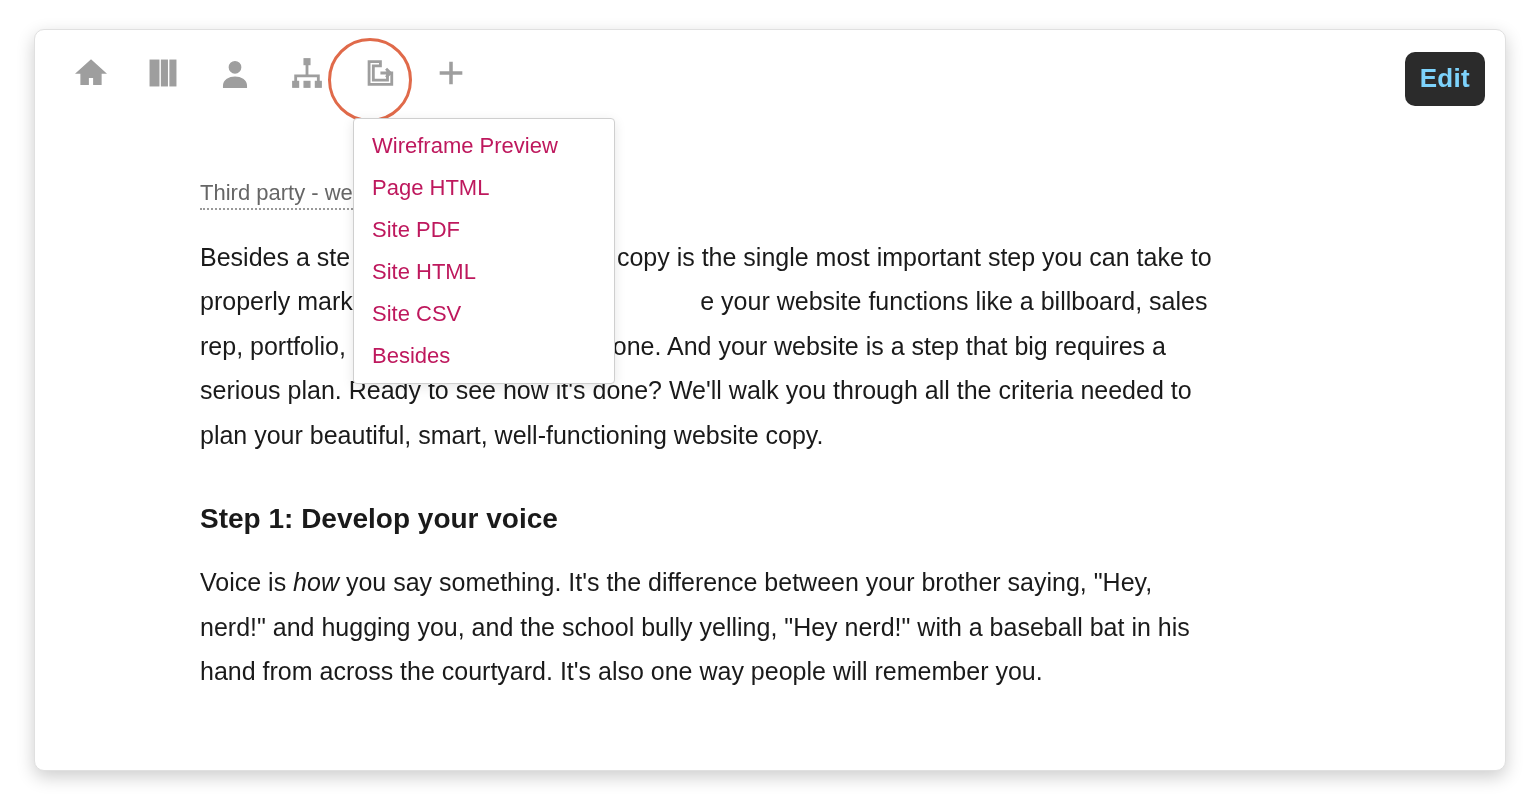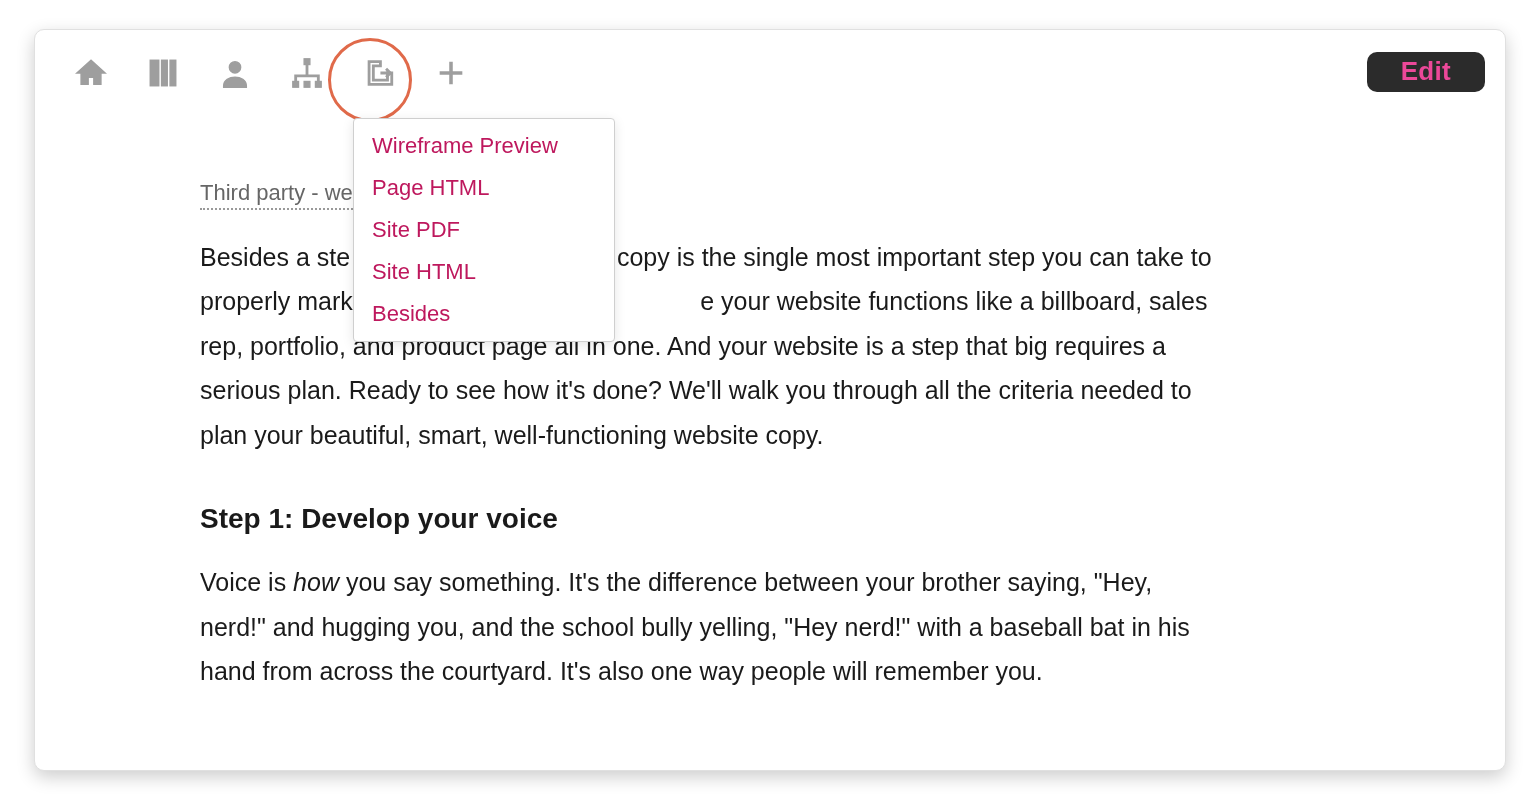--- a/index.html
+++ b/index.html
@@ -22,22 +22,22 @@
   }
   .tool-btn{
     width:72px;height:90px;
     display:flex;align-items:center;justify-content:center;
     color:#9e9e9e;
     background:transparent;border:0;cursor:pointer;
   }
   .tool-btn svg{width:34px;height:34px;fill:#9e9e9e;stroke:#9e9e9e;}
   .edit-btn{
     position:absolute;right:20px;top:22px;
-    height:40px;padding:0 34px;
-    background:#2b2b2b;color:#ec4899;border:0;border-radius:10px;
+    height:54px;padding:0 15px;
+    background:#2b2b2b;color:#7dd3fc;border:0;border-radius:10px;
     font-size:26px;font-weight:600;letter-spacing:.3px;
     cursor:pointer;
   }
   .highlight-circle{
     position:absolute;left:293px;top:8px;width:78px;height:78px;
     border:3px solid #e06a4a;border-radius:50%;
     pointer-events:none;
   }
   
   .dropdown{
@@ -145,20 +145,21 @@
       <button class="edit-btn">Edit</button>
 
       <div class="highlight-circle"></div>
     </div>
 
     <div class="dropdown">
       <div class="item">Wireframe Preview</div>
       <div class="item">Page HTML</div>
       <div class="item">Site PDF</div>
       <div class="item">Site HTML</div>
+      <div class="item">Site CSV</div>
       <div class="item">Besides</div>
     </div>
 
     <div class="content">
       <span class="breadcrumb">Third party - web</span>
 
 
       <p class="body-text">
         <span>Besides a ste</span>
         <span style="visibility:hidden;">llar web design, writing</span>

